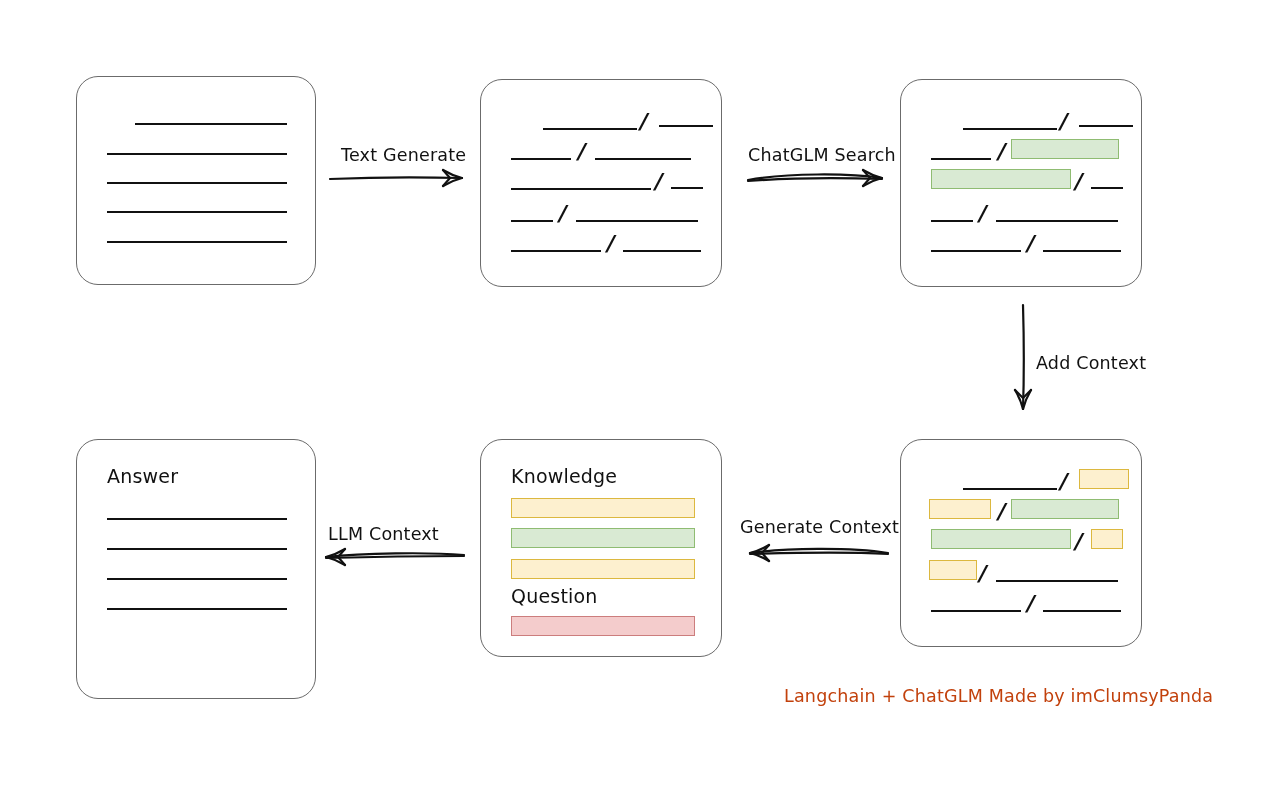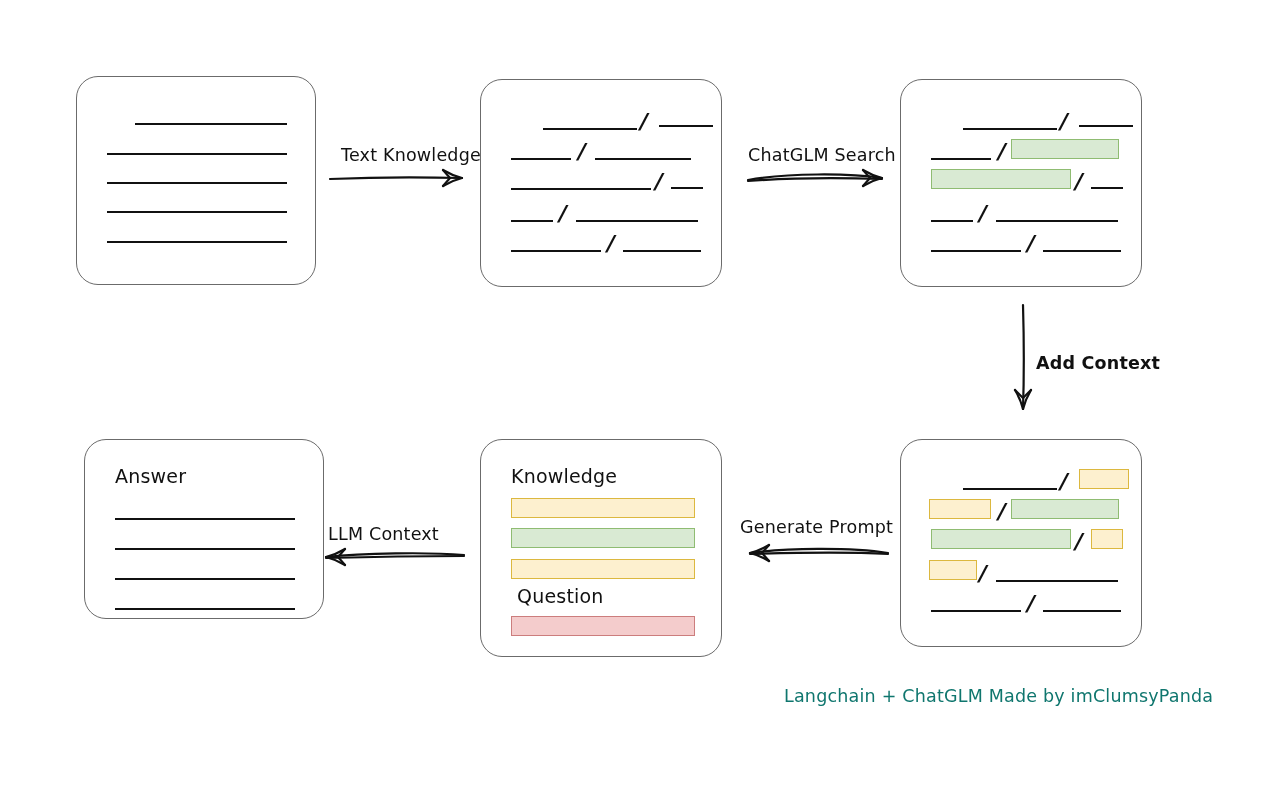--- a/index.html
+++ b/index.html
@@ -70,21 +70,21 @@
   .edge-label {
     position: absolute;
     font-size: 17.5px;
     color: #111111;
     white-space: nowrap;
     letter-spacing: 0.2px;
   }
   .caption {
     position: absolute;
     font-size: 17.5px;
-    color: #0f766e;
+    color: #c2410c;
     white-space: nowrap;
     letter-spacing: 0.2px;
   }
   svg.arrow {
     position: absolute;
     overflow: visible;
   }
   svg.arrow path, svg.arrow polyline {
     fill: none;
     stroke: #111111;
@@ -99,21 +99,21 @@
 <div id="canvas">
 
   <div class="node" style="left:76px; top:76px; width:240px; height:209px;">
     <div class="rule" style="left:58px;  top:46px;  width:152px;"></div>
     <div class="rule" style="left:30px;  top:76px;  width:180px;"></div>
     <div class="rule" style="left:30px;  top:105px; width:180px;"></div>
     <div class="rule" style="left:30px;  top:134px; width:180px;"></div>
     <div class="rule" style="left:30px;  top:164px; width:180px;"></div>
   </div>
 
-  <div class="edge-label" style="left:341px; top:145px;">Text Knowledge</div>
+  <div class="edge-label" style="left:341px; top:145px;">Text Generate</div>
   <svg class="arrow" style="left:330px; top:168px; width:140px; height:22px;" viewBox="0 0 140 22">
     <path d="M0,11 C45,9 95,9 132,10"></path>
     <path d="M132,10 C124,8 118,5 113,2"></path>
     <path d="M132,10 C124,12 118,15 113,18"></path>
     <path d="M113,2 L120,10 L113,18"></path>
   </svg>
 
   <div class="node" style="left:480px; top:79px; width:242px; height:208px;">
 
     <div class="rule" style="left:62px;  top:48px;  width:94px;"></div>
@@ -162,21 +162,21 @@
 
     <div class="rule" style="left:30px;  top:140px; width:42px;"></div>
     <div class="slash" style="left:78px;  top:123px;">/</div>
     <div class="rule" style="left:95px;  top:140px; width:122px;"></div>
 
     <div class="rule" style="left:30px;  top:170px; width:90px;"></div>
     <div class="slash" style="left:126px; top:153px;">/</div>
     <div class="rule" style="left:142px; top:170px; width:78px;"></div>
   </div>
 
-  <div class="edge-label" style="left:1036px; top:353px;font-weight:bold;">Add Context</div>
+  <div class="edge-label" style="left:1036px; top:353px;">Add Context</div>
   <svg class="arrow" style="left:1012px; top:305px; width:24px; height:112px;" viewBox="0 0 24 112">
     <path d="M11,0 C12,35 12,75 11,104"></path>
     <path d="M11,104 C9,96 6,90 3,85"></path>
     <path d="M11,104 C13,96 16,90 19,85"></path>
     <path d="M3,85 L11,93 L19,85"></path>
   </svg>
 
   <div class="node" style="left:900px; top:439px; width:242px; height:208px;">
 
     <div class="rule" style="left:62px;  top:48px;  width:94px;"></div>
@@ -193,48 +193,48 @@
 
     <div class="chip yellow" style="left:28px; top:120px; width:48px;"></div>
     <div class="slash" style="left:78px;  top:123px;">/</div>
     <div class="rule" style="left:95px;  top:140px; width:122px;"></div>
 
     <div class="rule" style="left:30px;  top:170px; width:90px;"></div>
     <div class="slash" style="left:126px; top:153px;">/</div>
     <div class="rule" style="left:142px; top:170px; width:78px;"></div>
   </div>
 
-  <div class="edge-label" style="left:740px; top:517px;">Generate Prompt</div>
+  <div class="edge-label" style="left:740px; top:517px;">Generate Context</div>
   <svg class="arrow" style="left:740px; top:543px; width:148px; height:22px;" viewBox="0 0 148 22">
     <path d="M148,10 C110,4 45,5 10,10"></path>
     <path d="M148,11 C110,9 45,10 10,11"></path>
     <path d="M10,10 C18,8 24,5 29,2"></path>
     <path d="M10,10 C18,12 24,15 29,18"></path>
     <path d="M29,2 L22,10 L29,18"></path>
   </svg>
 
   <div class="node" style="left:480px; top:439px; width:242px; height:218px;">
     <div class="node-title" style="left:30px; top:25px;text-align:right;">Knowledge</div>
     <div class="bar yellow" style="left:30px; top:58px; width:184px;"></div>
     <div class="bar green" style="left:30px; top:88px; width:184px;"></div>
     <div class="bar yellow" style="left:30px; top:119px; width:184px;"></div>
-    <div class="node-title" style="left:30px; top:145px;margin-left:6px;">Question</div>
+    <div class="node-title" style="left:30px; top:145px;">Question</div>
     <div class="bar red" style="left:30px; top:176px; width:184px;"></div>
   </div>
 
   <div class="edge-label" style="left:328px; top:524px;">LLM Context</div>
   <svg class="arrow" style="left:318px; top:546px; width:146px; height:22px;" viewBox="0 0 146 22">
     <path d="M146,9 C110,6 45,7 8,11"></path>
     <path d="M146,10 C110,10 45,11 8,12"></path>
     <path d="M8,11 C16,9 22,6 27,3"></path>
     <path d="M8,11 C16,13 22,16 27,19"></path>
     <path d="M27,3 L20,11 L27,19"></path>
   </svg>
 
-  <div class="node" style="left:84px; top:439px; width:240px; height:180px;">
+  <div class="node" style="left:76px; top:439px; width:240px; height:260px;">
     <div class="node-title" style="left:30px; top:25px;">Answer</div>
     <div class="rule" style="left:30px;  top:78px;  width:180px;"></div>
     <div class="rule" style="left:30px;  top:108px; width:180px;"></div>
     <div class="rule" style="left:30px;  top:138px; width:180px;"></div>
     <div class="rule" style="left:30px;  top:168px; width:180px;"></div>
   </div>
 
   <div class="caption" style="left:784px; top:686px;">Langchain + ChatGLM Made by imClumsyPanda</div>
 
 </div>

